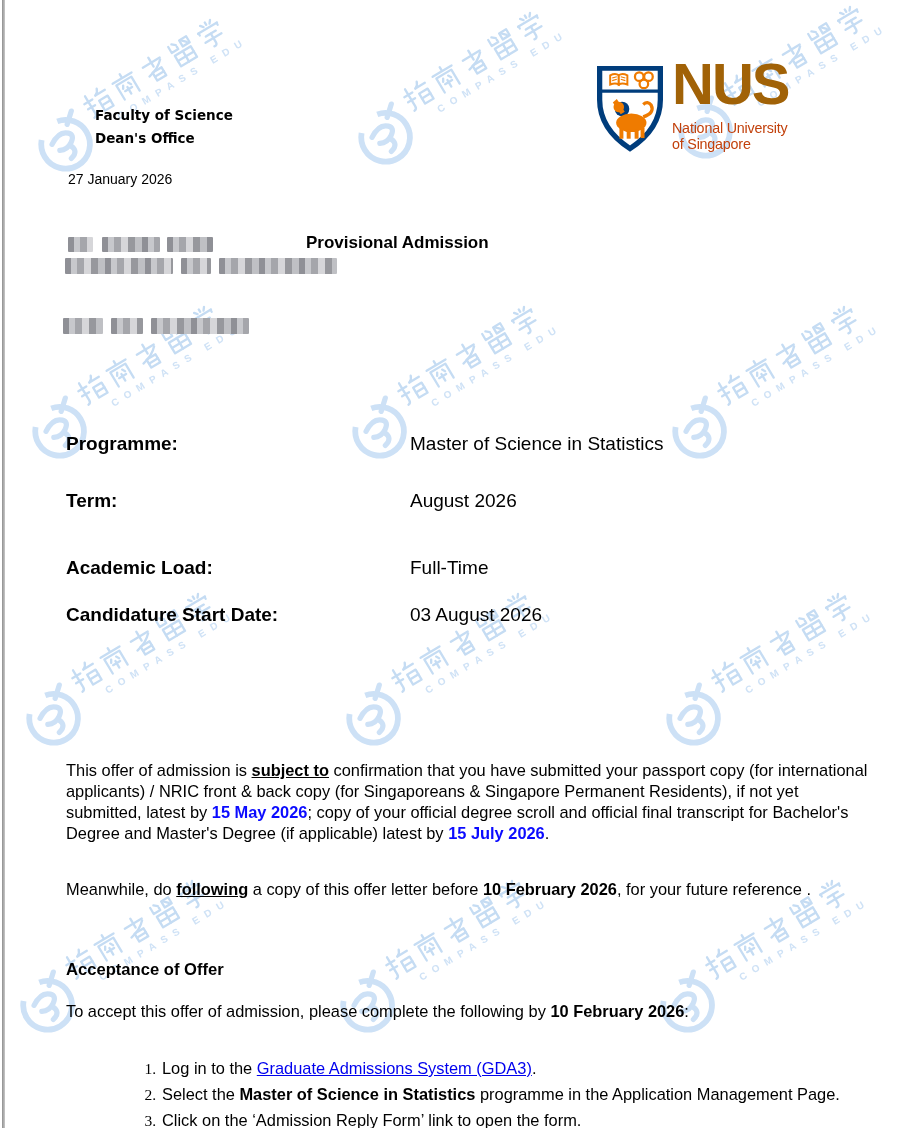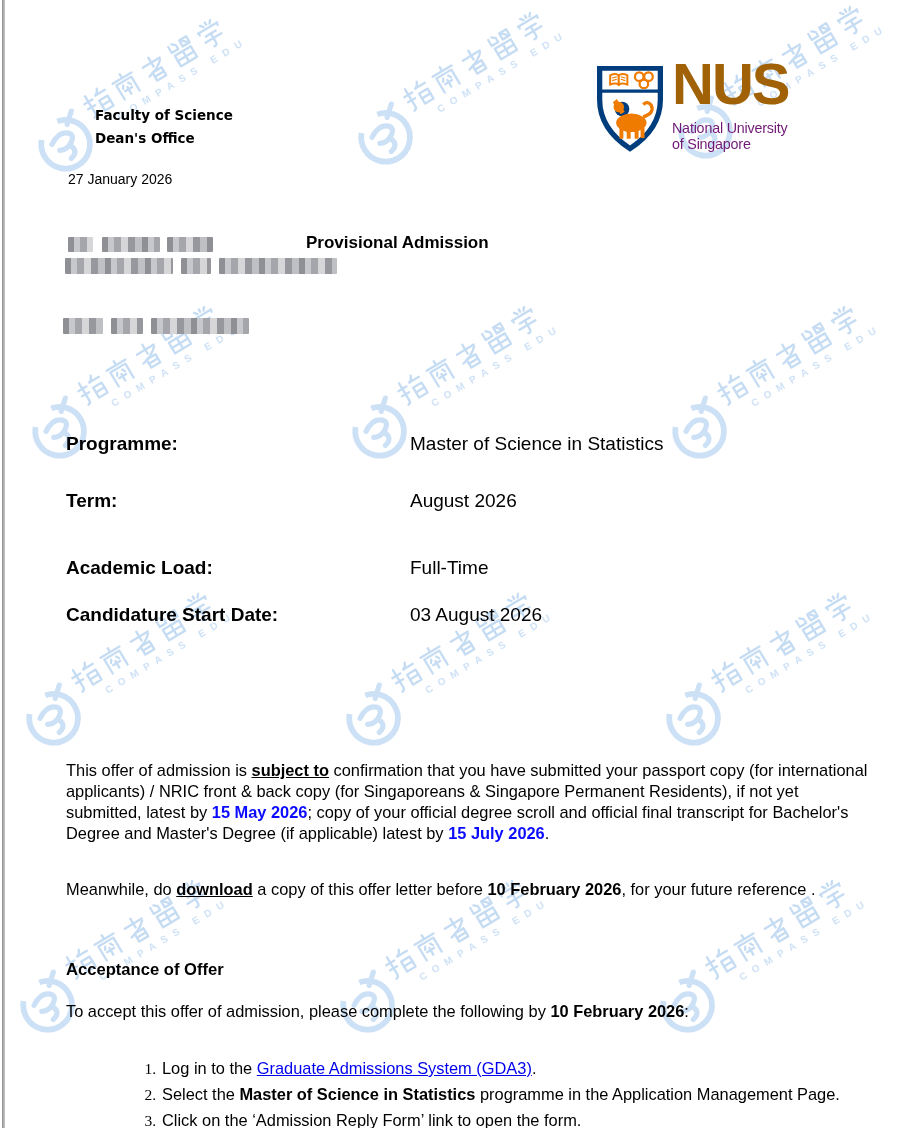--- a/index.html
+++ b/index.html
@@ -49,21 +49,21 @@
   #steps li::marker{font-family:"Liberation Serif",serif;font-size:15.5px;}
   .seg-bold{font-weight:bold;}
   .seg-bold-underline{font-weight:bold;text-decoration:underline;}
   .seg-bold-blue{font-weight:bold;color:#0b0bff;}
   a.seg-link{color:#0000EE;text-decoration:underline;cursor:pointer;}
   
   .nus-logo{left:597px;top:66px;display:flex;align-items:flex-start;}
   .logo-text{margin-left:9px;}
   .acronym{font-size:58px;font-weight:bold;color:#a16207;line-height:40px;
            letter-spacing:-2px;margin-top:-2px;}
-  .uniname{margin-top:17px;font-size:14.3px;line-height:15.5px;color:#701a75;
+  .uniname{margin-top:17px;font-size:14.3px;line-height:15.5px;color:#c2410c;
            letter-spacing:-0.2px;}
 </style>
 </head>
 <body>
 
 <div class="page">
   <div class="left-edge"></div>
   <div id="watermarks">
       <div class="wm" style="left: 34px; top: 111px;">
         <svg class="wm-logo" width="58" height="58" viewBox="0 0 100 100">
@@ -828,21 +828,21 @@
 
     <div id="details">
         <div class="detail-row" style="top: 0px;"><span class="detail-label">Programme:</span><span class="detail-value">Master of Science in Statistics</span></div>
         <div class="detail-row" style="top: 57px;"><span class="detail-label">Term:</span><span class="detail-value">August 2026</span></div>
         <div class="detail-row" style="top: 124px;"><span class="detail-label">Academic Load:</span><span class="detail-value">Full-Time</span></div>
         <div class="detail-row" style="top: 171px;"><span class="detail-label">Candidature Start Date:</span><span class="detail-value">03 August 2026</span></div>
       </div>
 
     <p class="para subject"><span>This offer of admission is </span><span class="seg-bold-underline">subject to</span><span> confirmation that you have submitted your passport copy (for international applicants) / NRIC front &amp; back copy (for Singaporeans &amp; Singapore Permanent Residents), if not yet submitted, latest by </span><span class="seg-bold-blue">15 May 2026</span><span>; copy of your official degree scroll and official final transcript for Bachelor's Degree and Master's Degree (if applicable) latest by </span><span class="seg-bold-blue">15 July 2026</span><span>.</span></p>
 
-    <p class="para download"><span>Meanwhile, do </span><span class="seg-bold-underline">download</span><span> a copy of this offer letter before </span><span class="seg-bold">10 February 2026</span><span>, for your future reference .</span></p>
+    <p class="para download"><span>Meanwhile, do </span><span class="seg-bold-underline">following</span><span> a copy of this offer letter before </span><span class="seg-bold">10 February 2026</span><span>, for your future reference .</span></p>
 
     <div class="accept-heading">Acceptance of Offer</div>
 
     <p class="para accept-intro"><span>To accept this offer of admission, please complete the following by </span><span class="seg-bold">10 February 2026</span><span>:</span></p>
 
     <ol id="steps">
         <li><span>Log in to the </span><a class="seg-link" href="#">Graduate Admissions System (GDA3)</a><span>.</span></li>
         <li><span>Select the </span><span class="seg-bold">Master of Science in Statistics</span><span> programme in the Application Management Page.</span></li>
         <li><span>Click on the ‘Admission Reply Form’ link to open the form.</span></li>
       </ol>

